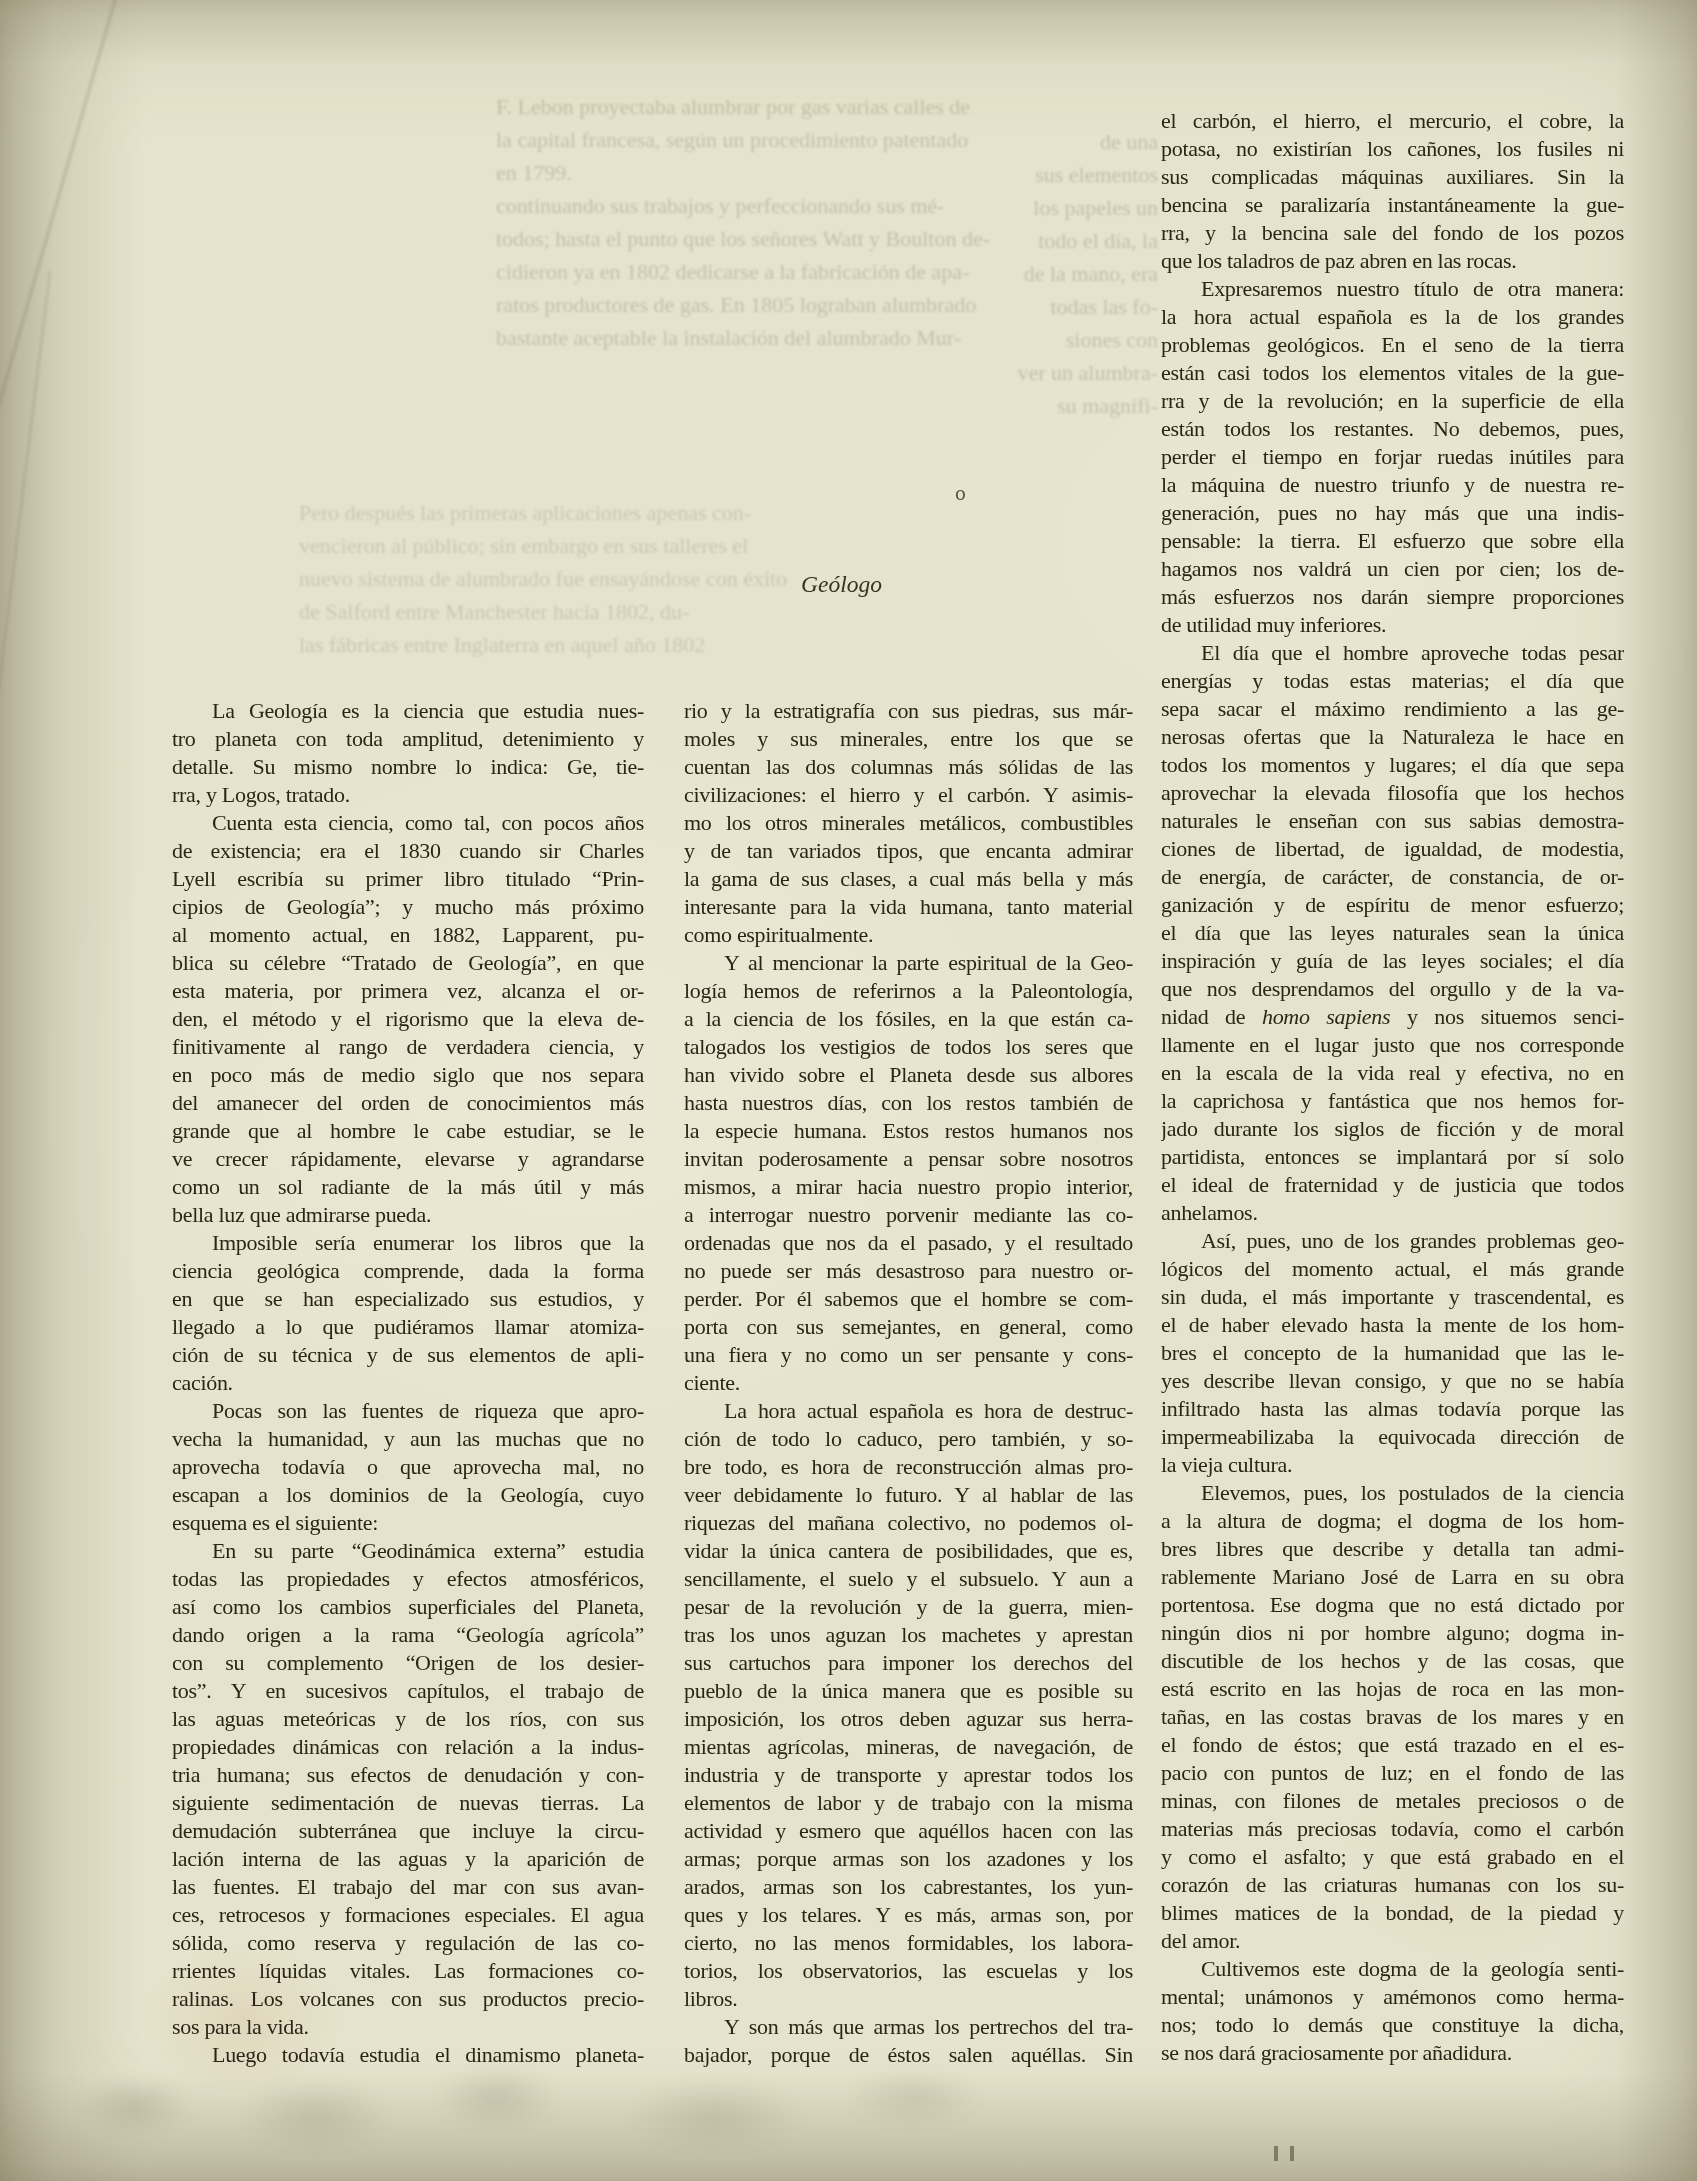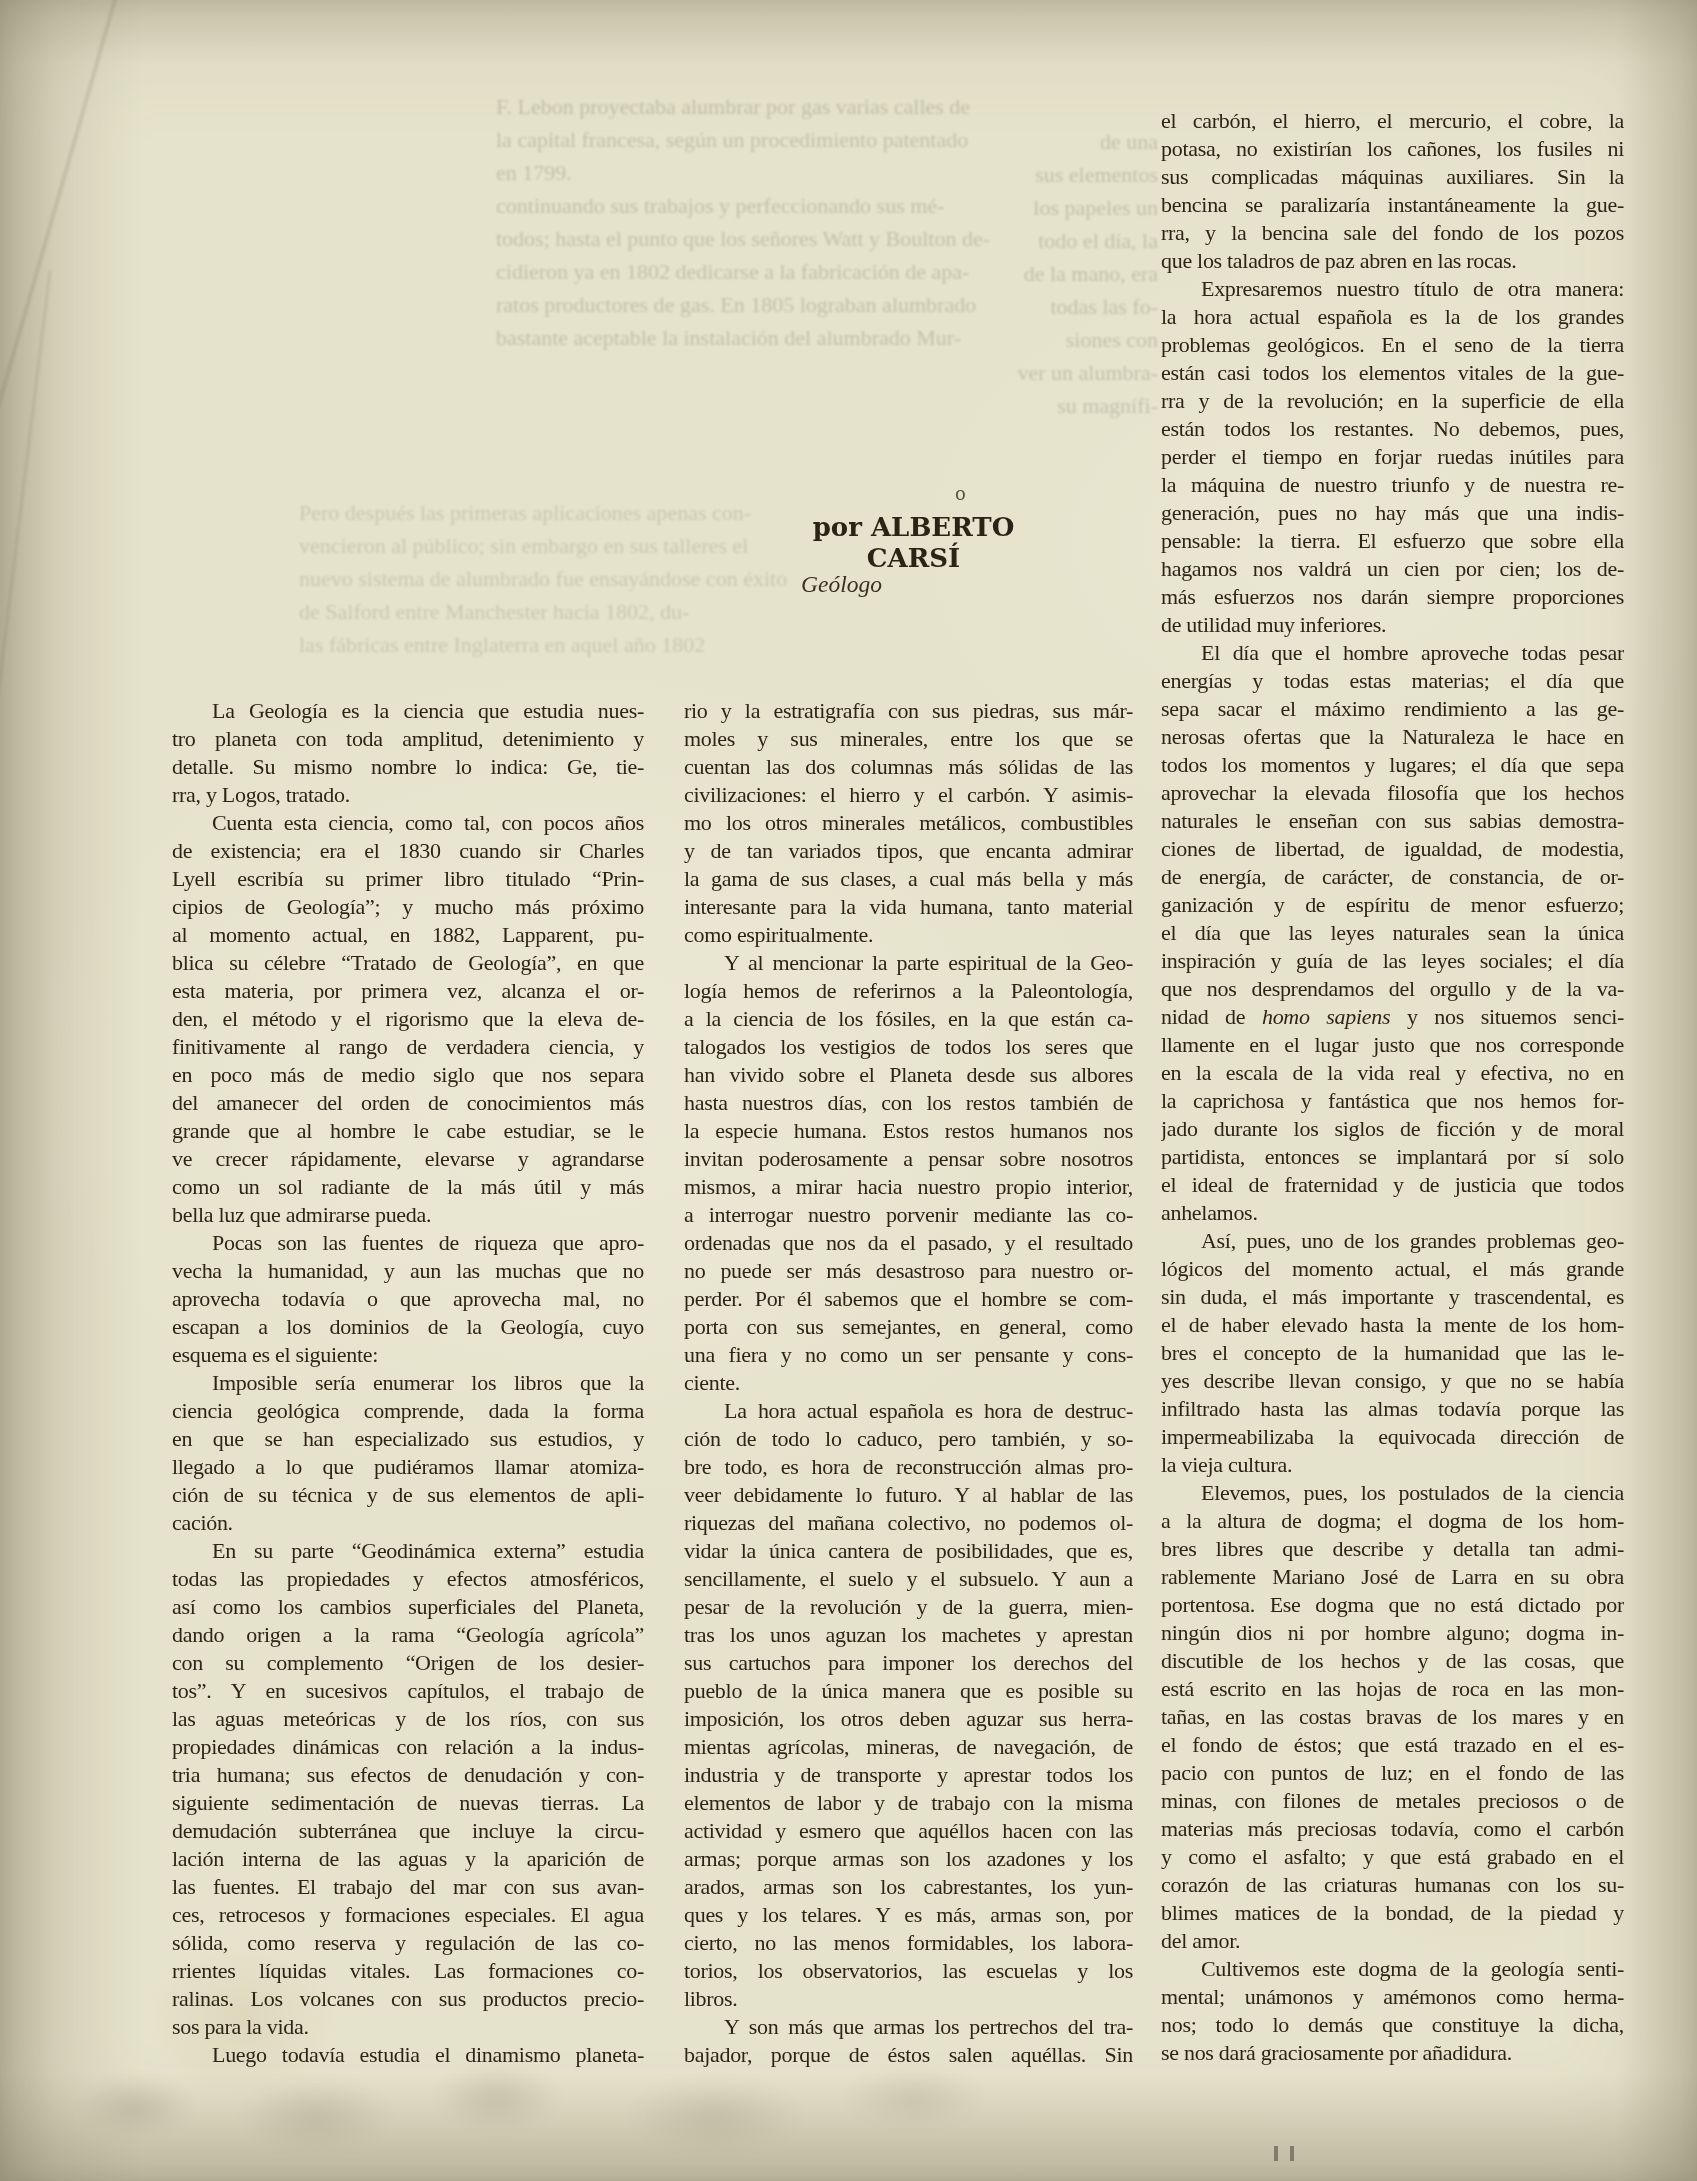--- a/index.html
+++ b/index.html
@@ -117,24 +117,20 @@
       <div class="gline">de Salford entre Manchester hacia 1802, du-</div>
       <div class="gline">las fábricas entre Inglaterra en aquel año 1802</div>
     </div>
   <div class="smudge"></div>
   <div class="crease crease-1"></div>
   <div class="crease crease-2"></div>
 
 
   <div class="o-mark">o</div>
 
-  <div class="byline">
-    <span>por</span>
-    <span>ALBERTO CARSÍ</span>
-  </div>
   <div class="role">Geólogo</div>
 
   <div id="col-left" class="col col-left">
       <div class="para">
         <div class="line firstp">La Geología es la ciencia que estudia nues-</div>
         <div class="line">tro planeta con toda amplitud, detenimiento y</div>
         <div class="line">detalle. Su mismo nombre lo indica: Ge, tie-</div>
         <div class="line endp">rra, y Logos, tratado.</div>
       </div>
       <div class="para">
@@ -148,33 +144,33 @@
         <div class="line">den, el método y el rigorismo que la eleva de-</div>
         <div class="line">finitivamente al rango de verdadera ciencia, y</div>
         <div class="line">en poco más de medio siglo que nos separa</div>
         <div class="line">del amanecer del orden de conocimientos más</div>
         <div class="line">grande que al hombre le cabe estudiar, se le</div>
         <div class="line">ve crecer rápidamente, elevarse y agrandarse</div>
         <div class="line">como un sol radiante de la más útil y más</div>
         <div class="line endp">bella luz que admirarse pueda.</div>
       </div>
       <div class="para">
-        <div class="line firstp">Pocas son las fuentes de riqueza que apro-</div>
-        <div class="line">vecha la humanidad, y aun las muchas que no</div>
-        <div class="line">aprovecha todavía o que aprovecha mal, no</div>
-        <div class="line">escapan a los dominios de la Geología, cuyo</div>
-        <div class="line endp">esquema es el siguiente:</div>
-      </div>
-      <div class="para">
         <div class="line firstp">Imposible sería enumerar los libros que la</div>
         <div class="line">ciencia geológica comprende, dada la forma</div>
         <div class="line">en que se han especializado sus estudios, y</div>
         <div class="line">llegado a lo que pudiéramos llamar atomiza-</div>
         <div class="line">ción de su técnica y de sus elementos de apli-</div>
         <div class="line endp">cación.</div>
+      </div>
+      <div class="para">
+        <div class="line firstp">Pocas son las fuentes de riqueza que apro-</div>
+        <div class="line">vecha la humanidad, y aun las muchas que no</div>
+        <div class="line">aprovecha todavía o que aprovecha mal, no</div>
+        <div class="line">escapan a los dominios de la Geología, cuyo</div>
+        <div class="line endp">esquema es el siguiente:</div>
       </div>
       <div class="para">
         <div class="line firstp">En su parte “Geodinámica externa” estudia</div>
         <div class="line">todas las propiedades y efectos atmosféricos,</div>
         <div class="line">así como los cambios superficiales del Planeta,</div>
         <div class="line">dando origen a la rama “Geología agrícola”</div>
         <div class="line">con su complemento “Origen de los desier-</div>
         <div class="line">tos”. Y en sucesivos capítulos, el trabajo de</div>
         <div class="line">las aguas meteóricas y de los ríos, con sus</div>
         <div class="line">propiedades dinámicas con relación a la indus-</div>

